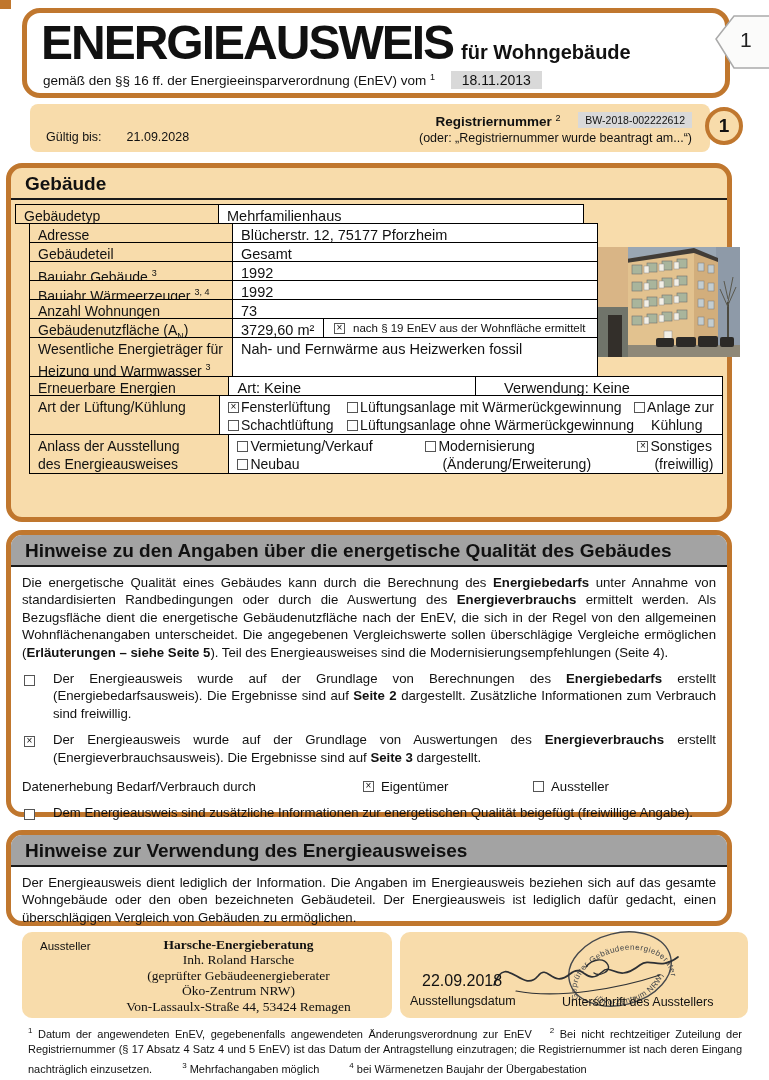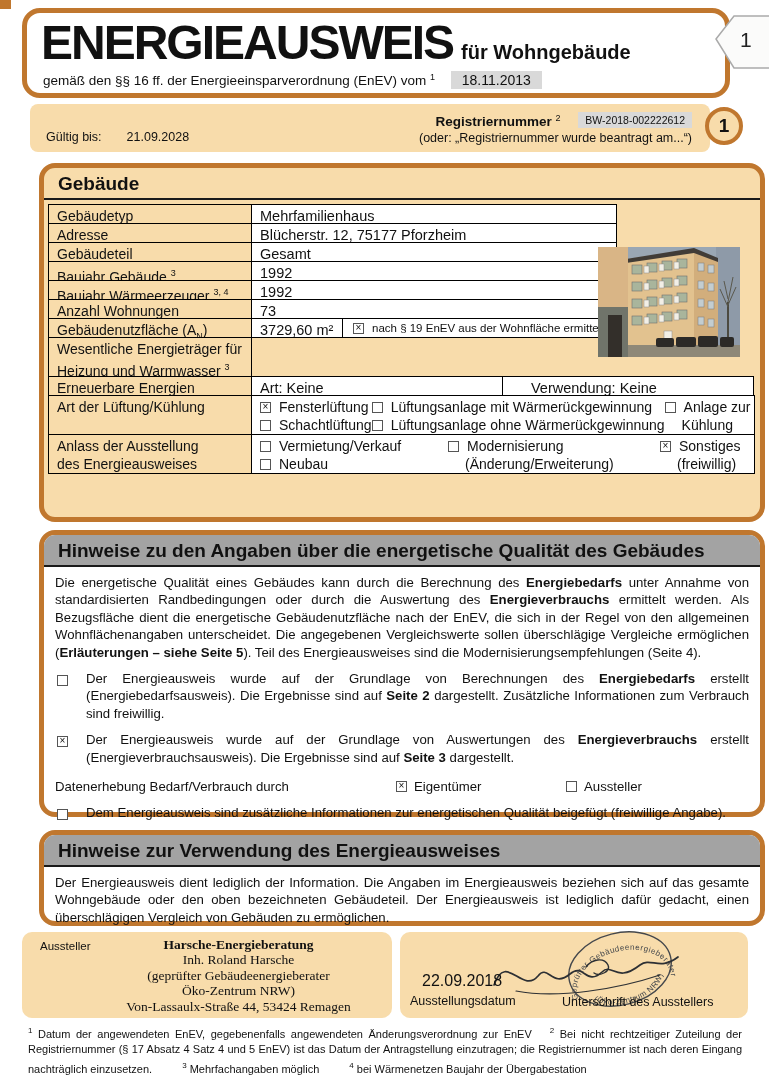--- a/index.html
+++ b/index.html
@@ -25,45 +25,45 @@
   .valid-until .date{margin-left:25px;}
   .reg-line1{position:absolute;right:18px;top:8px;font-size:13.5px;white-space:nowrap;}
   .reg-line1 .lbl{font-weight:bold;}
   .reg-line1 sup{font-size:9px;}
   .reg-num{display:inline-block;background:#d9d9d9;font-size:10.5px;padding:2px 7px;margin-left:14px;vertical-align:2px;}
   .reg-line2{position:absolute;right:18px;top:27px;font-size:12.5px;}
   .page-circle{position:absolute;left:705px;top:107px;width:30px;height:30px;border:4px solid #c0772e;border-radius:50%;
                background:#f8dcab;text-align:center;line-height:30px;font-weight:bold;font-size:19px;}
 
   
-  .panel{position:absolute;left:39px;width:726px;box-sizing:border-box;border:5px solid #c0772e;border-radius:16px;}
+  .panel{position:absolute;left:6px;width:726px;box-sizing:border-box;border:5px solid #c0772e;border-radius:16px;}
   .panel.tan{background:#f8dcab;}
   .panel.white{background:#fff;}
   .panel-h{font-size:19px;font-weight:bold;padding:5px 14px 3px;border-bottom:2px solid #1a1a1a;
            border-radius:11px 11px 0 0;}
   .panel.white .panel-h{background:#a3a3a3;}
 
   
   #gebaeude{top:163px;height:359px;}
   .gtable{margin:4px;font-size:14px;position:relative;}
   .grow{display:flex;}
-  .grow + .grow{margin-top:-1px;}
+  .grow + .grow{margin-top:-1px;margin-left:14px;}
   .gcell{border:1px solid #000;box-sizing:border-box;padding:2px 8px;background:#fff;line-height:18px;}
   .gcell + .gcell{margin-left:-1px;}
   .glabel{width:204px;background:#f8dcab;}
   .gval{width:366px;font-size:14.5px;}
   .h24{height:20px;}.h40{height:40px;}.h42{height:40px;}
   .gval-sm{width:92px;font-size:14.5px;}
   .gcb{width:275px;font-size:11.5px;display:flex;align-items:center;gap:8px;padding-left:10px;}
   .gwide{width:504px;font-size:14.5px;}
   .ghalf1{width:252px;font-size:14.5px;}
   .ghalf2{width:252px;font-size:14.5px;padding-left:28px;}
   sup.fn{font-size:9px;}
   sub.sb{font-size:9px;}
-  .optline{display:flex;align-items:center;gap:8px;line-height:18px;white-space:nowrap;}
+  .optline{display:flex;align-items:center;gap:2px;line-height:18px;white-space:nowrap;}
   .optline.nobox{padding-left:17px;}
   .optcol1-l{width:124px;}.optcol2-l{width:298px;}
   .optcol1-a{width:188px;}.optcol2-a{width:212px;}
 
   
   .cb{display:inline-block;width:9px;height:9px;border:1px solid #555;background:#fff;position:relative;flex:none;}
   .cb.checked::after{content:"\00d7";position:absolute;left:0;top:-1px;width:9px;height:9px;
                      font-size:10px;line-height:10px;text-align:center;color:#111;}
 
   
@@ -162,20 +162,21 @@
       <div class="grow">
         <div class="gcell glabel h24"><span>Gebäudenutzfläche (A</span><sub class="sb">N</sub><span>)</span></div>
         <div class="gcell gval-sm h24">3729,60 m²</div>
         <div class="gcell gcb h24">
           <span class="cb checked"></span>
           <span>nach § 19 EnEV aus der Wohnfläche ermittelt</span>
         </div>
       </div>
       <div class="grow">
         <div class="gcell glabel h40"><span>Wesentliche Energieträger für Heizung und Warmwasser</span> <sup class="fn">3</sup></div>
+        <div class="gcell gval h40">Nah- und Fernwärme aus Heizwerken fossil</div>
       </div>
       <div class="grow">
         <div class="gcell glabel h24">Erneuerbare Energien</div>
         <div class="gcell ghalf1 h24">Art: Keine</div>
         <div class="gcell ghalf2 h24">Verwendung: Keine</div>
       </div>
       <div class="grow">
         <div class="gcell glabel h42">Art der Lüftung/Kühlung</div>
         <div class="gcell gwide h42" style="display:flex;font-size:14px;">
           <div class="optcol1-l">

